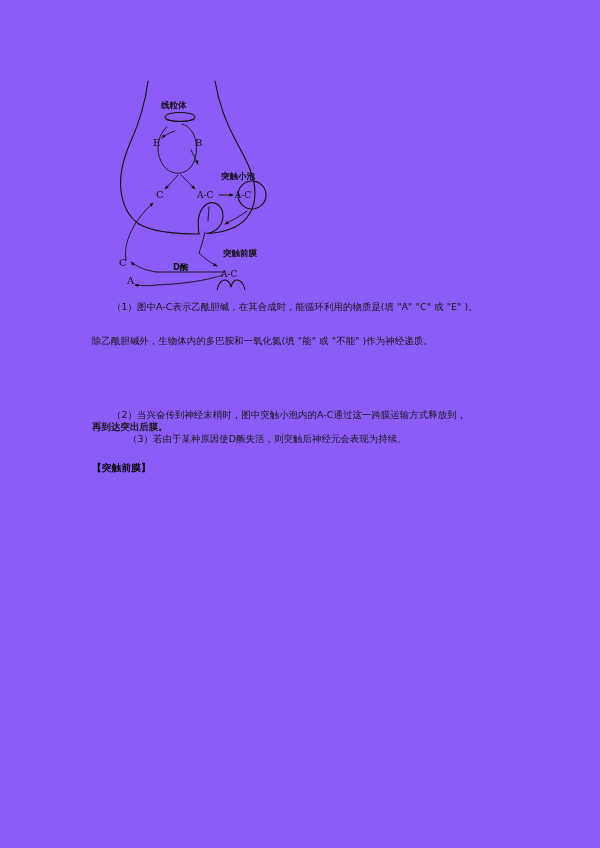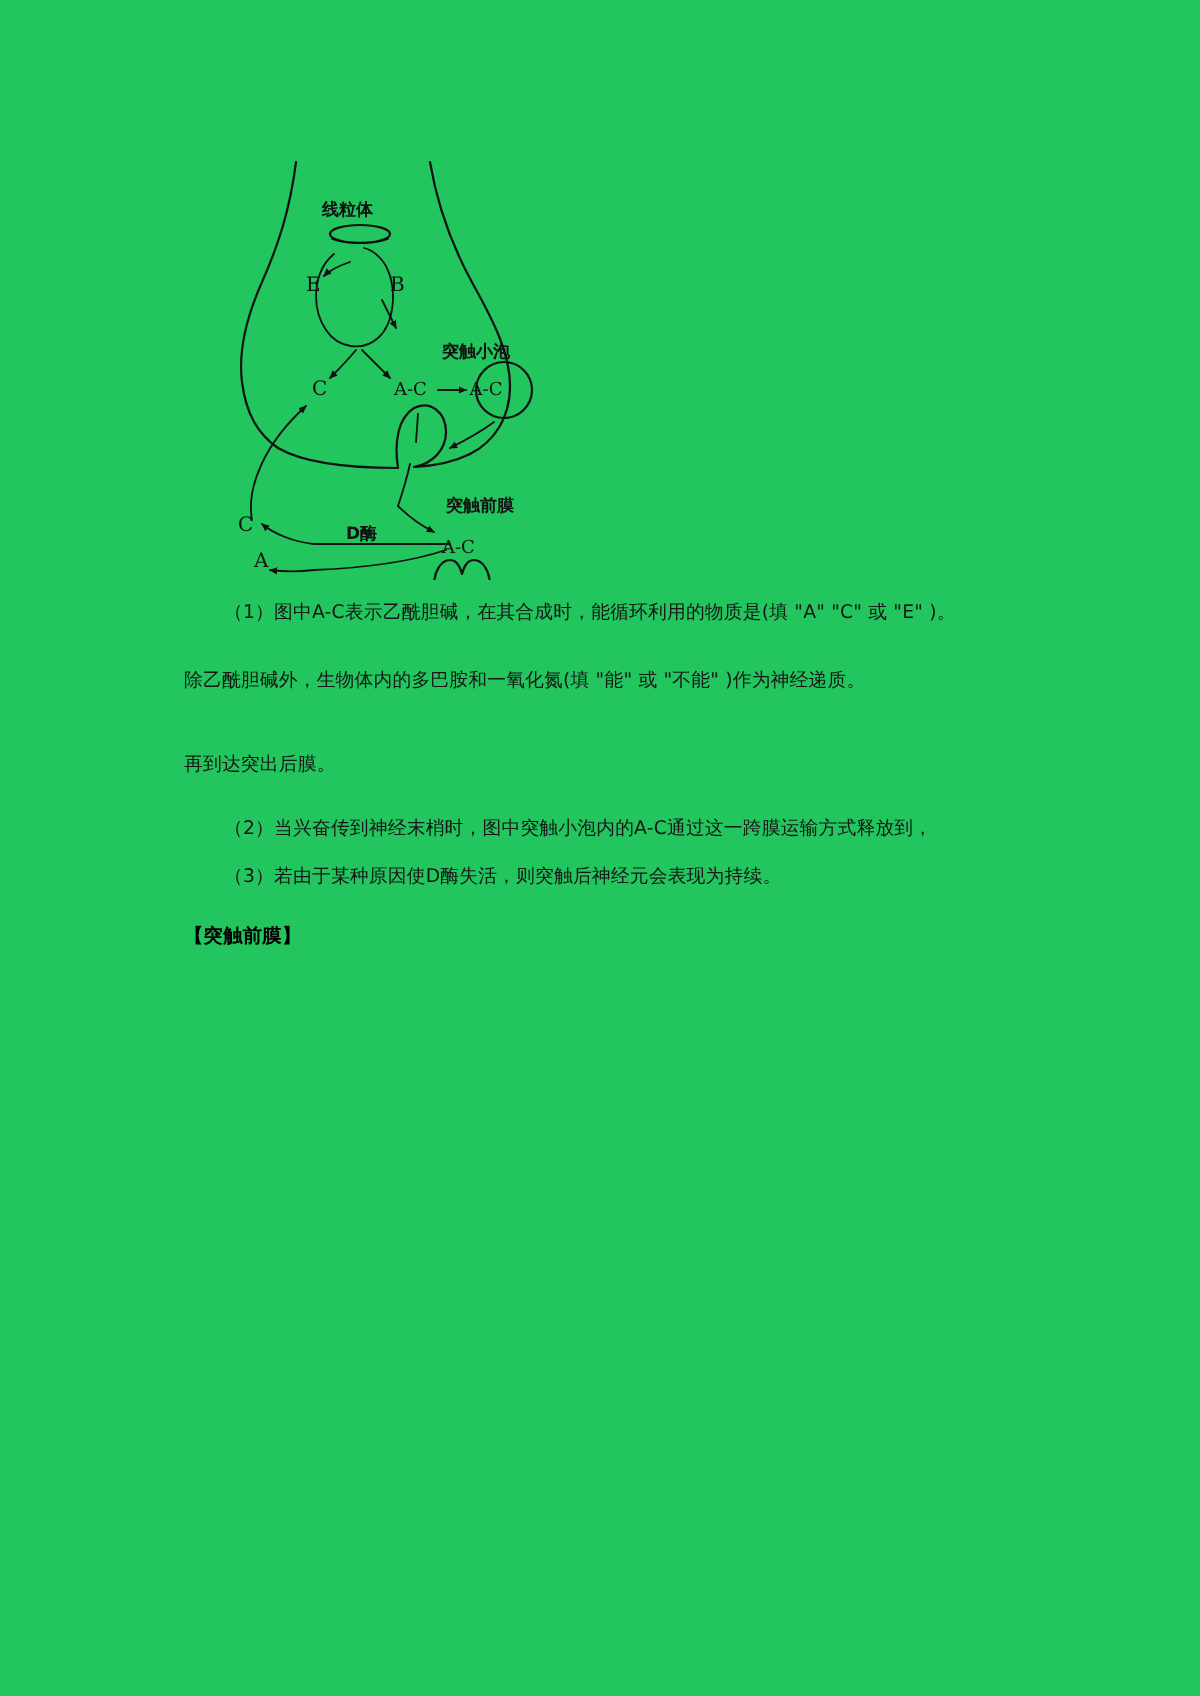--- a/index.html
+++ b/index.html
@@ -13,21 +13,21 @@
     position: relative;
     font-family: "DejaVu Sans", "Liberation Sans", sans-serif;
     color: #1a1a1a;
     overflow: hidden;
   }
   .page {
     position: absolute;
     left: 0; top: 0;
     width: 600px;
     height: 848px;
-    background: #22c55e;
+    background: #8b5cf6;
   }
 
   
   .figure {
     position: absolute;
     left: 95px;
     top: 75px;
     width: 205px;
     height: 215px;
   }
@@ -195,19 +195,19 @@
       <text class="fig-label-cn" x="124" y="227">受体</text>
     </svg>
   </div>
 
   <div class="qtext indent" style="top:300px;">（1）图中A-C表示乙酰胆碱，在其合成时，能循环利用的物质是(填 "A" "C" 或 "E" )。</div>
 
   <div class="qtext" style="top:334px;">除乙酰胆碱外，生物体内的多巴胺和一氧化氮(填 "能" 或 "不能" )作为神经递质。</div>
 
   <div class="qtext indent" style="top:368px;margin-top:40px;">（2）当兴奋传到神经末梢时，图中突触小泡内的A-C通过这一跨膜运输方式释放到，</div>
 
-  <div class="qtext" style="top:376px;">再到达突出后膜。</div>
-
-  <div class="qtext indent" style="top:432px;">（3）若由于某种原因使D酶失活，则突触后神经元会表现为持续。</div>
+  <div class="qtext" style="top:420px;font-weight:bold;">再到达突出后膜。</div>
+
+  <div class="qtext indent" style="top:432px;margin-left:16px;">（3）若由于某种原因使D酶失活，则突触后神经元会表现为持续。</div>
 
   <div class="analysis" style="top:462px;">【突触前膜】</div>
 
 </div>
 
 </body></html>

